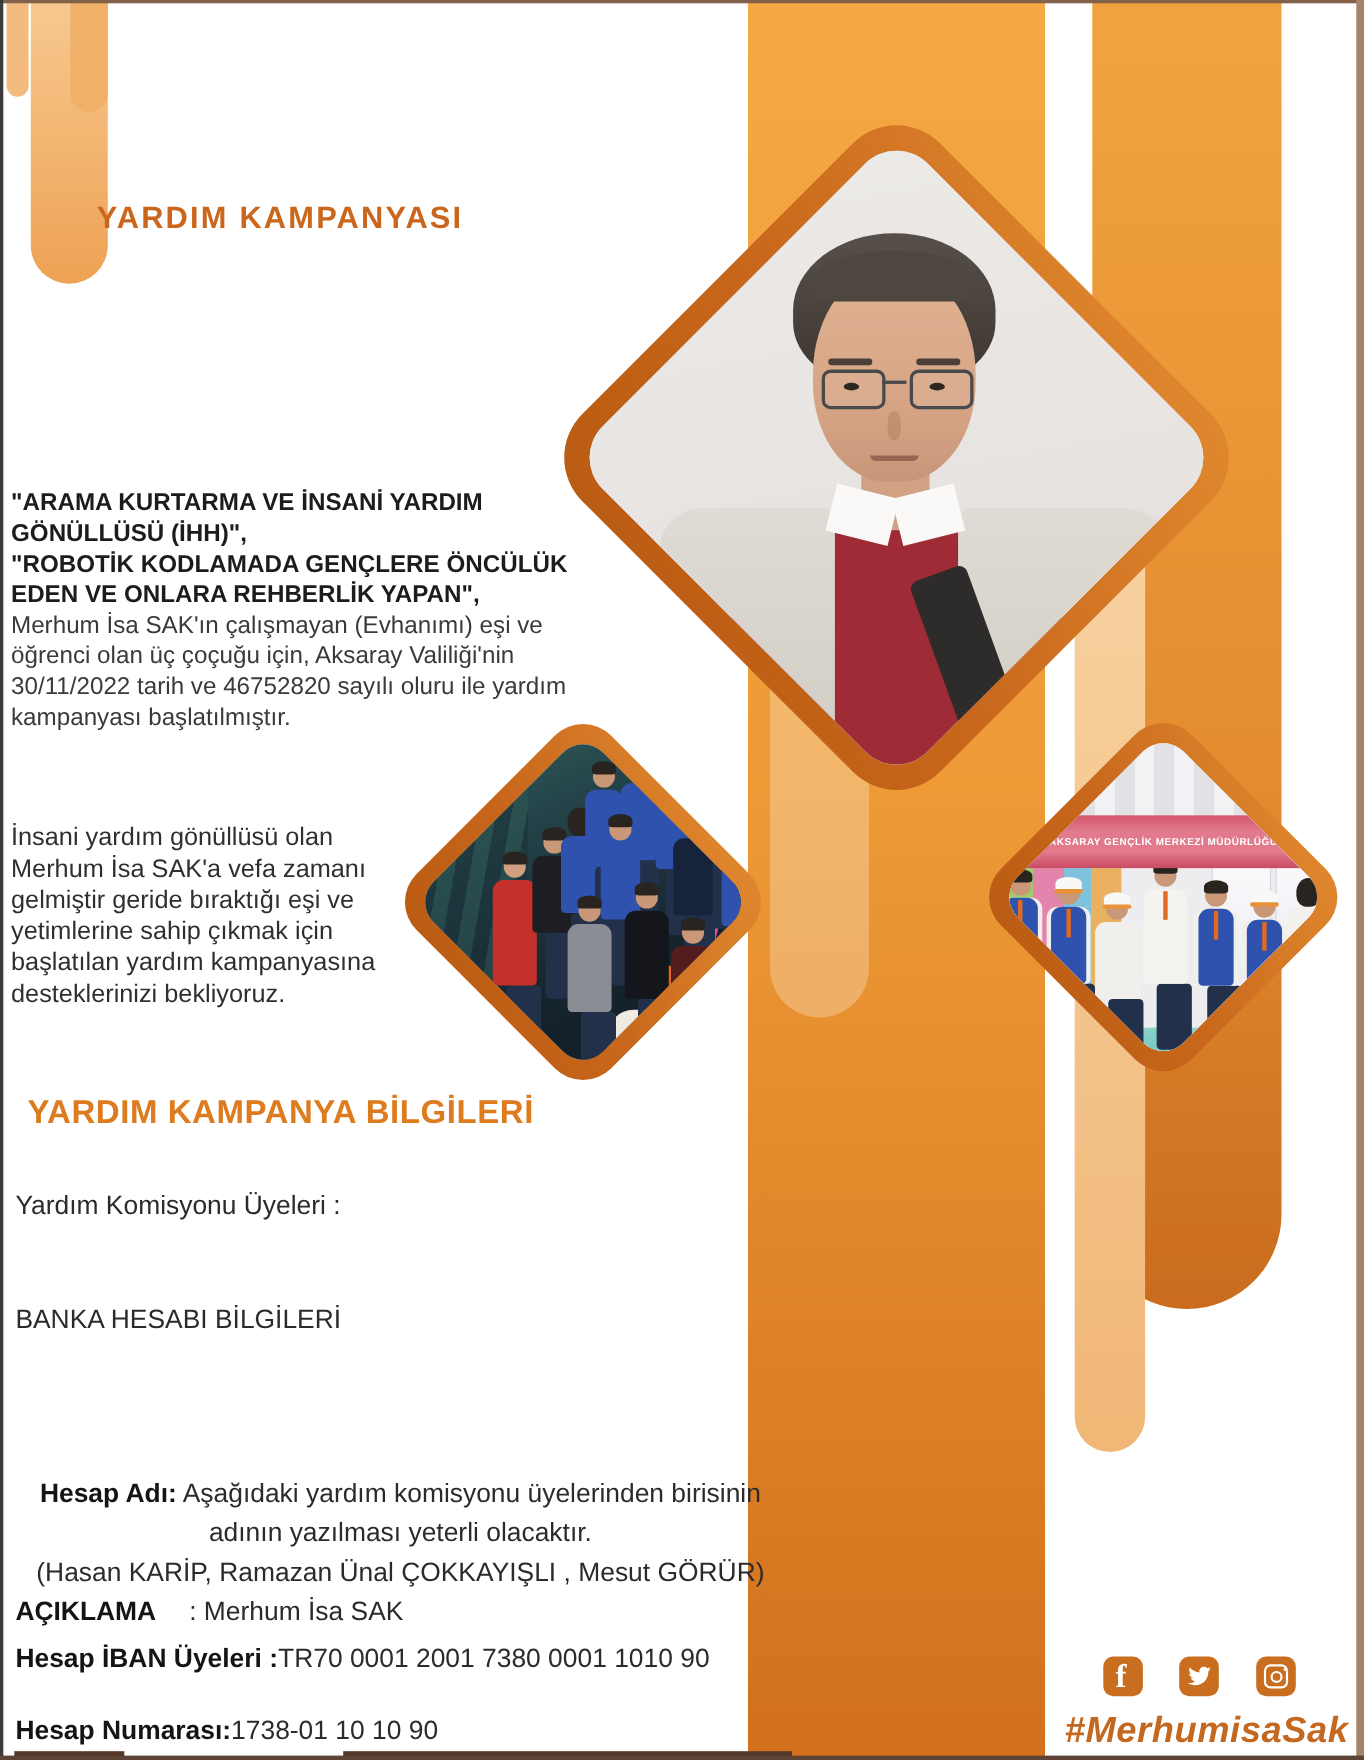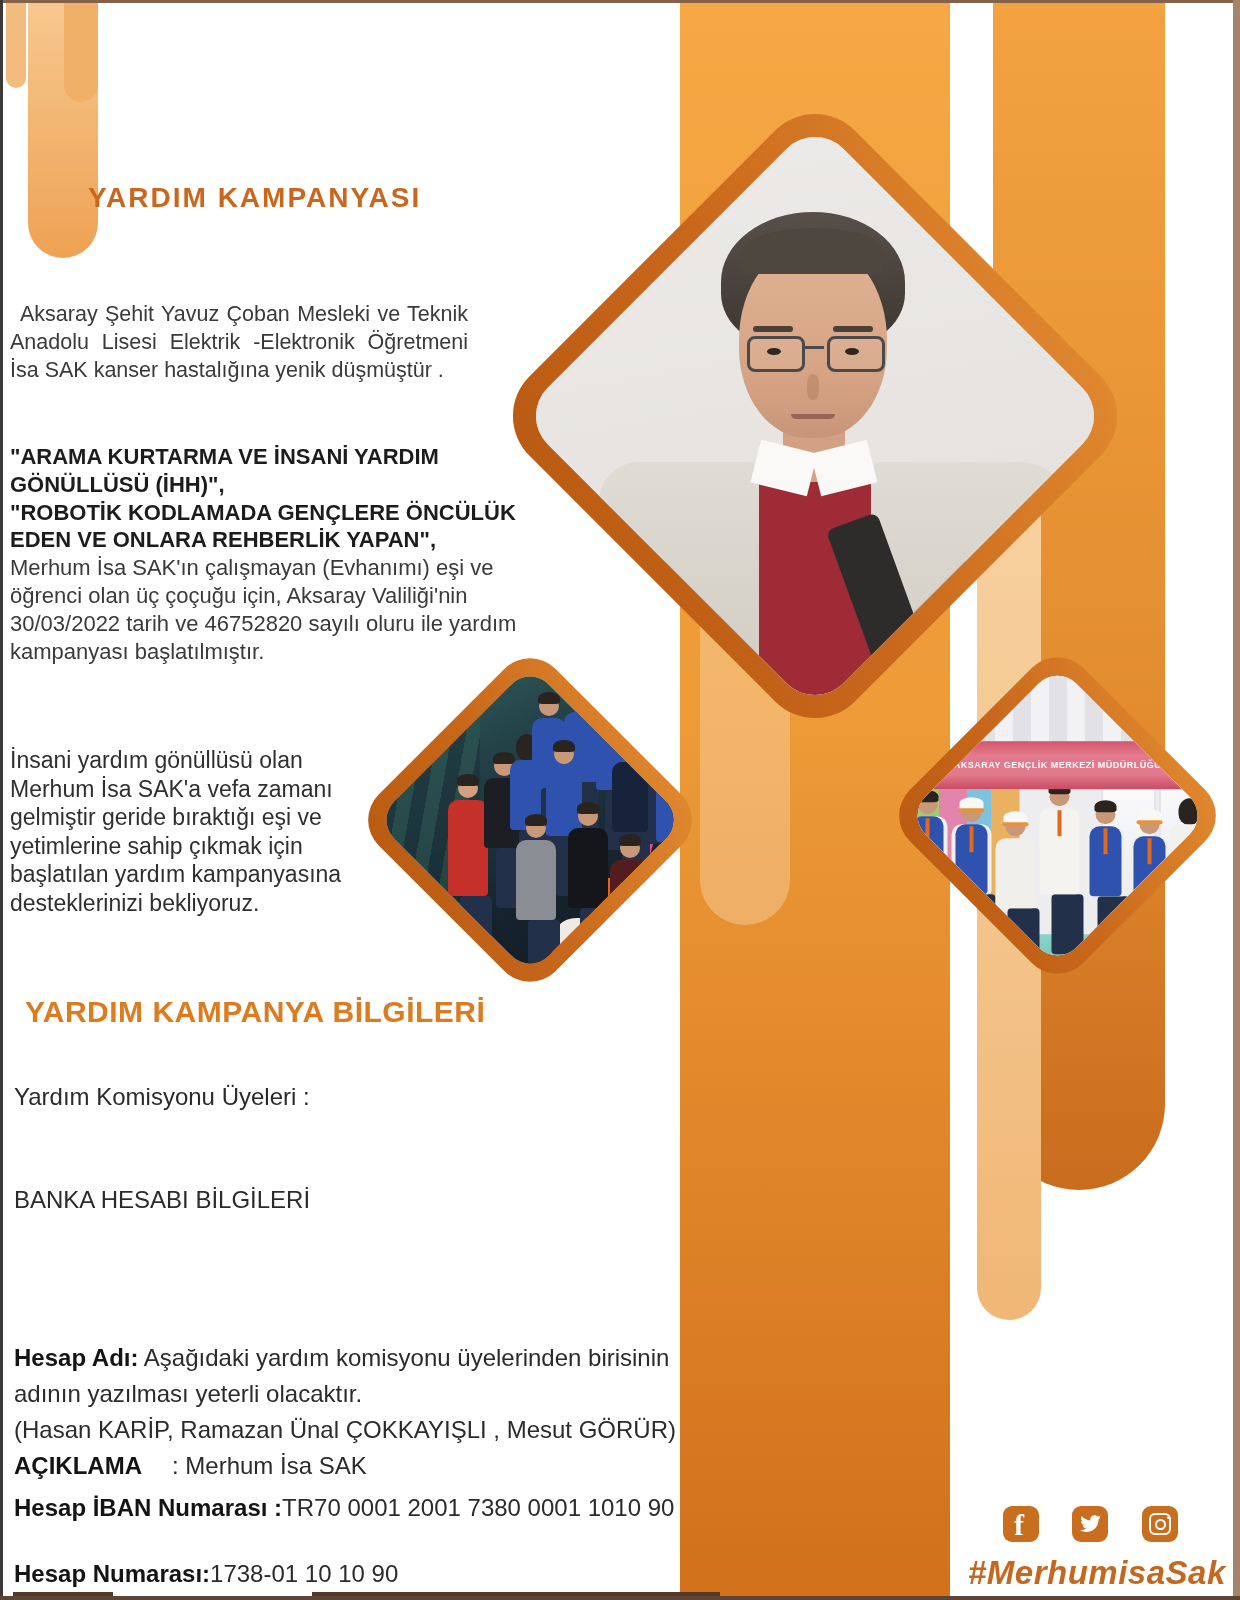--- a/index.html
+++ b/index.html
@@ -102,21 +102,21 @@
   .fig .lan{position:absolute;width:4px;background:#E06A20;}
 
   
   .t{position:absolute;color:#333333;}
   .title{left:88px;top:182px;font-size:28px;font-weight:bold;letter-spacing:2px;color:#CB671C;}
   .p1{left:10px;top:300px;width:458px;font-size:21.5px;line-height:28px;text-align:justify;text-indent:10px;color:#3a3a3a;}
   .p2{left:10px;top:443px;width:507px;font-size:22px;line-height:27.8px;color:#3a3a3a;}
   .p2 .b{font-weight:bold;color:#1c1c1c;}
   .p3{left:10px;top:746px;width:354px;font-size:23px;line-height:28.6px;color:#2f2f2f;}
   .h2{left:25px;top:995px;font-size:30px;font-weight:bold;letter-spacing:.5px;color:#DD7B1F;}
-  .info{font-size:24px;color:#2b2b2b;}
+  .info{font-size:24px;color:#2b2b2b;text-align:center;}
   .info .b{font-weight:bold;color:#141414;}
   .i-komlabel{left:14px;top:1083px;}
   .i-komnames{left:14px;top:1116px;font-size:23.5px;}
   .i-bank{left:14px;top:1186px;}
   .i-halk{left:14px;top:1262px;}
   .i-hesapadi{left:14px;top:1340px;width:700px;line-height:36px;}
   .i-acik{left:14px;top:1452px;}
   .i-acik .v{margin-left:30px;}
   .i-iban{left:14px;top:1494px;}
   .i-hesapno{left:14px;top:1560px;}
@@ -343,46 +343,45 @@
             <div class="torso" style="left:0px;top:22px;width:32px;height:70px;background:#EFEEEA;"></div>
             <div class="head" style="left:6px;top:0;width:20px;height:20px;background:#C89878;"></div>
             <div class="hairtop" style="left:5px;top:-4px;width:22px;height:26px;border-radius:50% 50% 40% 40%;"></div>
           </div>
           <div class="banner">AKSARAY GENÇLİK MERKEZİ MÜDÜRLÜĞÜ</div>
       </div>
     </div>
   </div>
 
   <div class="t title">YARDIM KAMPANYASI</div>
-  <div class="t p1"> Aksaray Şehit Yavuz Çoban Mesleki ve Teknik Anadolu Lisesi Elektrik -Elektronik Öğretmeni İsa SAK kanser hastalığına yenik düşmüştür .</div>
   <div class="t p2">
     <span class="b">"ARAMA KURTARMA VE İNSANİ YARDIM GÖNÜLLÜSÜ (İHH)",</span><br>
     <span class="b">"ROBOTİK KODLAMADA GENÇLERE ÖNCÜLÜK EDEN VE ONLARA REHBERLİK YAPAN",</span>
-    <span> Merhum İsa SAK'ın çalışmayan (Evhanımı) eşi ve öğrenci olan üç çoçuğu için, Aksaray Valiliği'nin 30/03/2022 tarih ve 46752820 sayılı oluru ile yardım kampanyası başlatılmıştır.</span>
+    <span> Merhum İsa SAK'ın çalışmayan (Evhanımı) eşi ve öğrenci olan üç çoçuğu için, Aksaray Valiliği'nin 30/11/2022 tarih ve 46752820 sayılı oluru ile yardım kampanyası başlatılmıştır.</span>
   </div>
   <div class="t h2">YARDIM KAMPANYA BİLGİLERİ</div>
 
   <div class="t p3">İnsani yardım gönüllüsü olan Merhum İsa SAK'a vefa zamanı gelmiştir geride bıraktığı eşi ve yetimlerine sahip çıkmak için başlatılan yardım kampanyasına desteklerinizi bekliyoruz.</div>
 
   <div class="t info b i-komlabel">Yardım Komisyonu Üyeleri :</div>
 
   <div class="t info b i-bank">BANKA HESABI BİLGİLERİ</div>
 
 
   <div class="t info i-acik">
     <span class="b">AÇIKLAMA</span><span class="v">: Merhum İsa SAK</span>
   </div>
 
   <div class="t info i-hesapadi">
     <span class="b">Hesap Adı:</span><span> Aşağıdaki yardım komisyonu üyelerinden birisinin adının yazılması yeterli olacaktır.</span><br>
     <span>(Hasan KARİP, Ramazan Ünal ÇOKKAYIŞLI , Mesut GÖRÜR)</span>
   </div>
 
   <div class="t info i-iban">
-    <span class="b">Hesap İBAN Numarası :</span><span>TR70 0001 2001 7380 0001 1010 90</span>
+    <span class="b">Hesap İBAN Üyeleri :</span><span>TR70 0001 2001 7380 0001 1010 90</span>
   </div>
 
   <div class="t info i-hesapno">
     <span class="b">Hesap Numarası:</span><span>1738-01 10 10 90</span>
   </div>
 
   <div class="sicon fb">
       <span class="fchar">f</span>
     </div>
   <div class="sicon tw">

